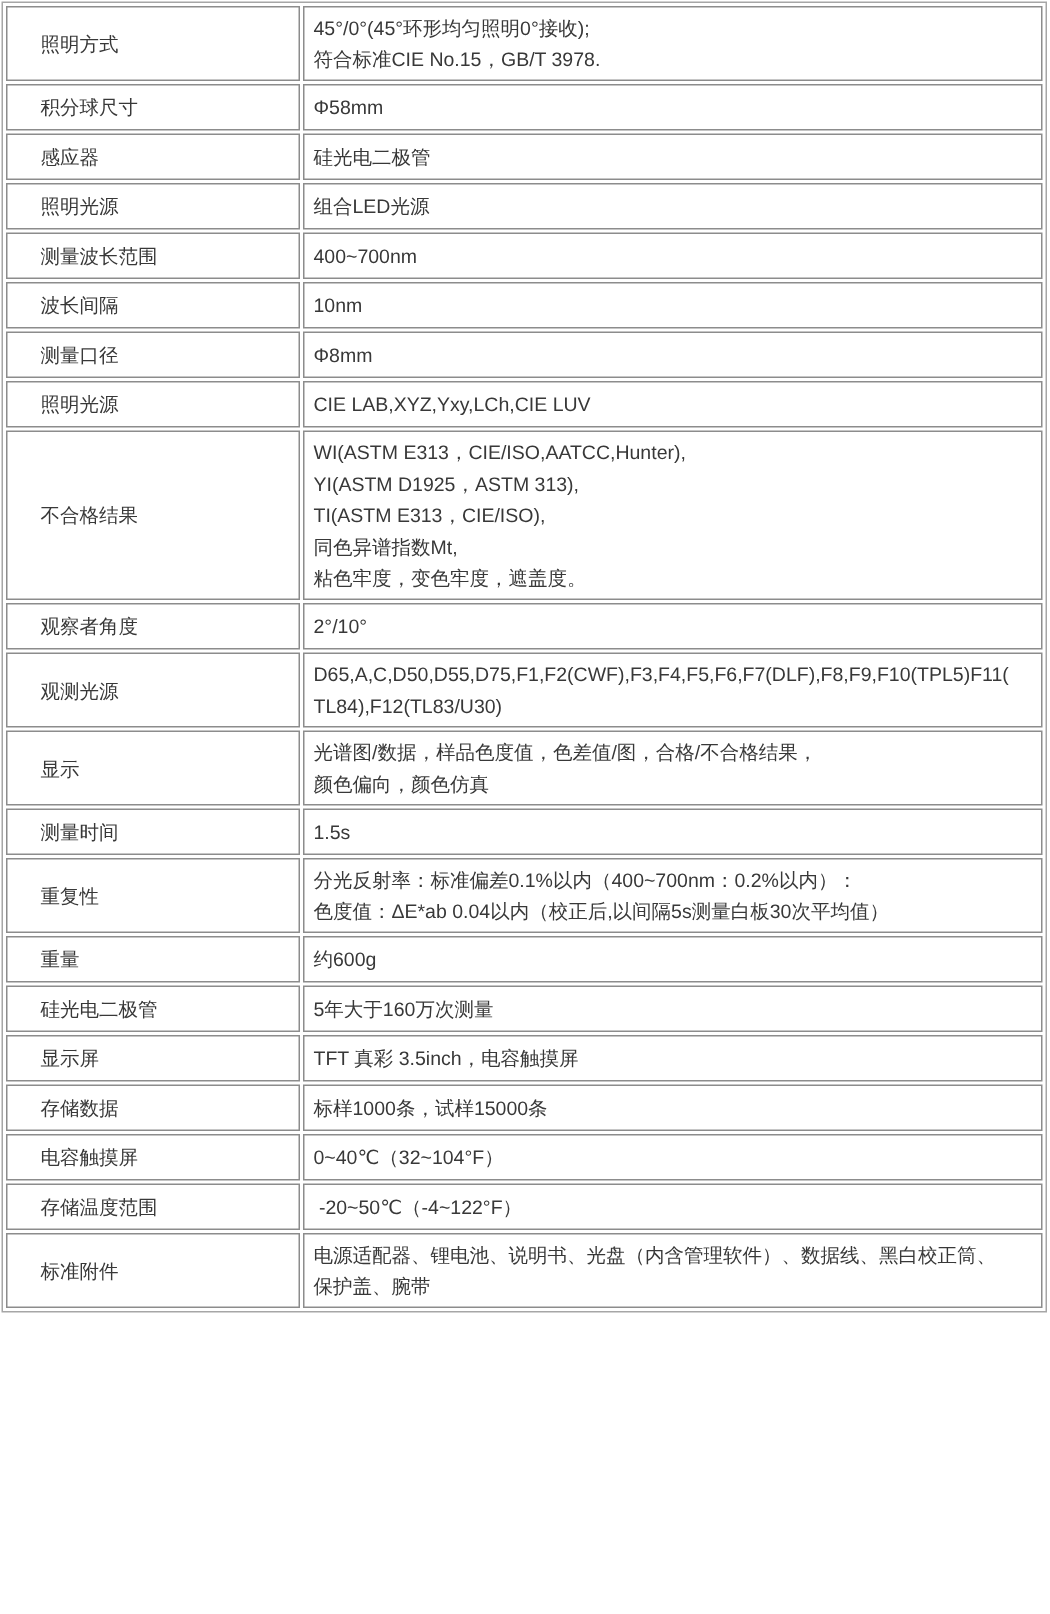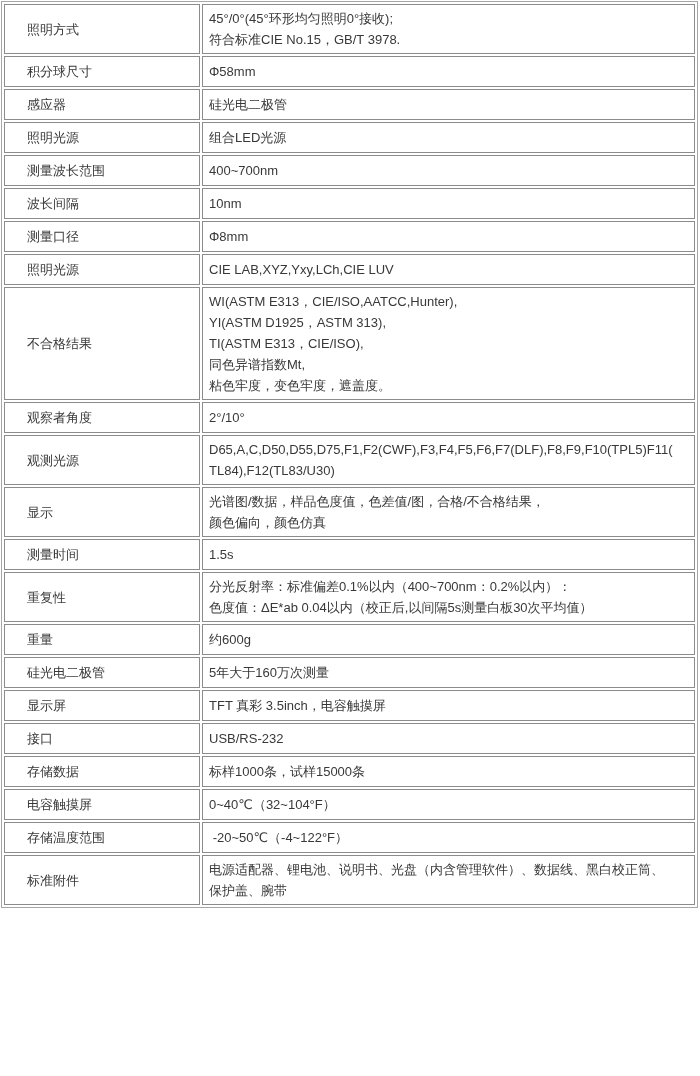--- a/index.html
+++ b/index.html
@@ -116,24 +116,20 @@
         </tr>
         <tr>
           <td class="label-cell">硅光电二极管</td>
           <td class="value-cell">5年大于160万次测量</td>
         </tr>
         <tr>
           <td class="label-cell">显示屏</td>
           <td class="value-cell">TFT 真彩 3.5inch，电容触摸屏</td>
         </tr>
         <tr>
-          <td class="label-cell">接口</td>
-          <td class="value-cell">USB/RS-232</td>
-        </tr>
-        <tr>
           <td class="label-cell">存储数据</td>
           <td class="value-cell">标样1000条，试样15000条</td>
         </tr>
         <tr>
           <td class="label-cell">电容触摸屏</td>
           <td class="value-cell">0~40℃（32~104°F）</td>
         </tr>
         <tr>
           <td class="label-cell">存储温度范围</td>
           <td class="value-cell"> -20~50℃（-4~122°F）</td>

